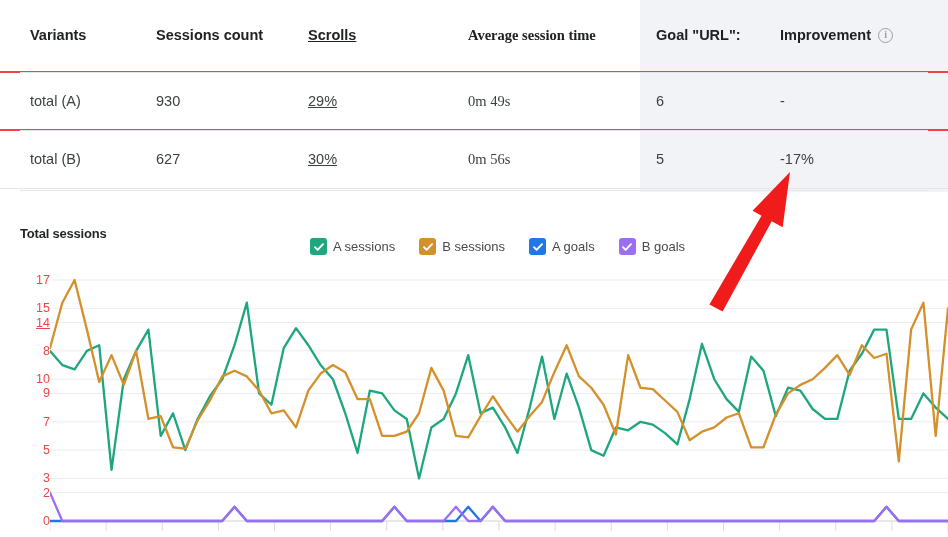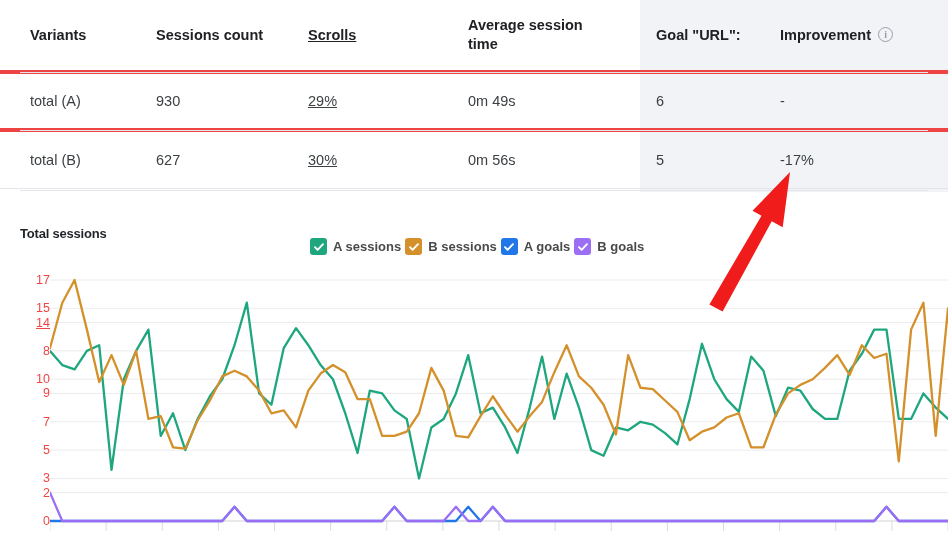--- a/index.html
+++ b/index.html
@@ -21,24 +21,24 @@
   .tbl { position: relative; width: 948px; border-collapse: collapse; table-layout: fixed; }
   .tbl th, .tbl td {
     text-align: left; vertical-align: middle; padding: 4px;
     font-size: 14.5px; color: #202124; background: transparent;
   }
   .tbl thead th { height: 72px; font-weight: bold; vertical-align: middle; line-height: 1.28; }
   .tbl tbody td { height: 58px; font-weight: normal; color: #3c4043; }
   .c-variants { width: 152px; padding-left: 30px !important; }
   .c-sessions { width: 152px; }
   .c-scrolls  { width: 160px; text-decoration: underline; }
-  .c-avgtime  { width: 176px; padding-right: 24px !important; }
+  .c-avgtime  { width: 176px; padding-right: 24px !important; font-family: Liberation Serif, serif; }
   .c-goal     { width: 140px; padding-left: 16px !important; }
   .c-improve  { width: 168px; padding-left: 0px !important; }
-  .tbl tbody tr { border-top: 4px solid #ef4444; margin-top: 44px; }
+  .tbl tbody tr { border-top: 2px solid #ef4444; margin-top: 44px; }
   .tbl tbody tr:last-child { border-bottom: 1px solid #e3e5e8; }
   .sep-top { position:absolute; left:20px; top:72px; width:908px; height:1px; background:#e3e5e8; }
   .sep-mid { position:absolute; left:20px; top:130px; width:908px; height:1px; background:#e3e5e8; }
   .sep-bot { position:absolute; left:20px; top:190px; width:908px; height:1px; background:#e3e5e8; }
 
   .th-inner { display: flex; align-items: center; gap: 7px; }
   .info-icon {
     display: inline-flex; align-items: center; justify-content: center;
     width: 15px; height: 15px; border-radius: 50%;
     border: 1.3px solid #9aa0a6; color: #9aa0a6;
@@ -49,21 +49,21 @@
   .val-negative { color: #b5495b; }
 
   
   .chart-section { position: absolute; left: 0; top: 193px; width: 948px; height: 344px; }
   .chart-title {
     position: absolute; left: 20px; top: 33px;
     font-size: 13px; font-weight: bold; color: #1f2328; letter-spacing: -0.2px;
   }
   .legend {
     position: absolute; left: 310px; top: 45px;
-    display: flex; align-items: center; gap: 4px; font-weight: bold;
+    display: flex; align-items: center; gap: 24px;
   }
   .legend-item { display: flex; align-items: center; gap: 6px; }
   .legend-box {
     width: 17px; height: 17px; border-radius: 3px;
     display: flex; align-items: center; justify-content: center; flex: none;
   }
   .legend-box svg { display:block; }
   .legend-label { font-size: 13px; color: #4a4a4a; white-space: nowrap; }
 
   .plot-wrap { position: absolute; left: 0; top: 82px; width: 948px; height: 262px; }

